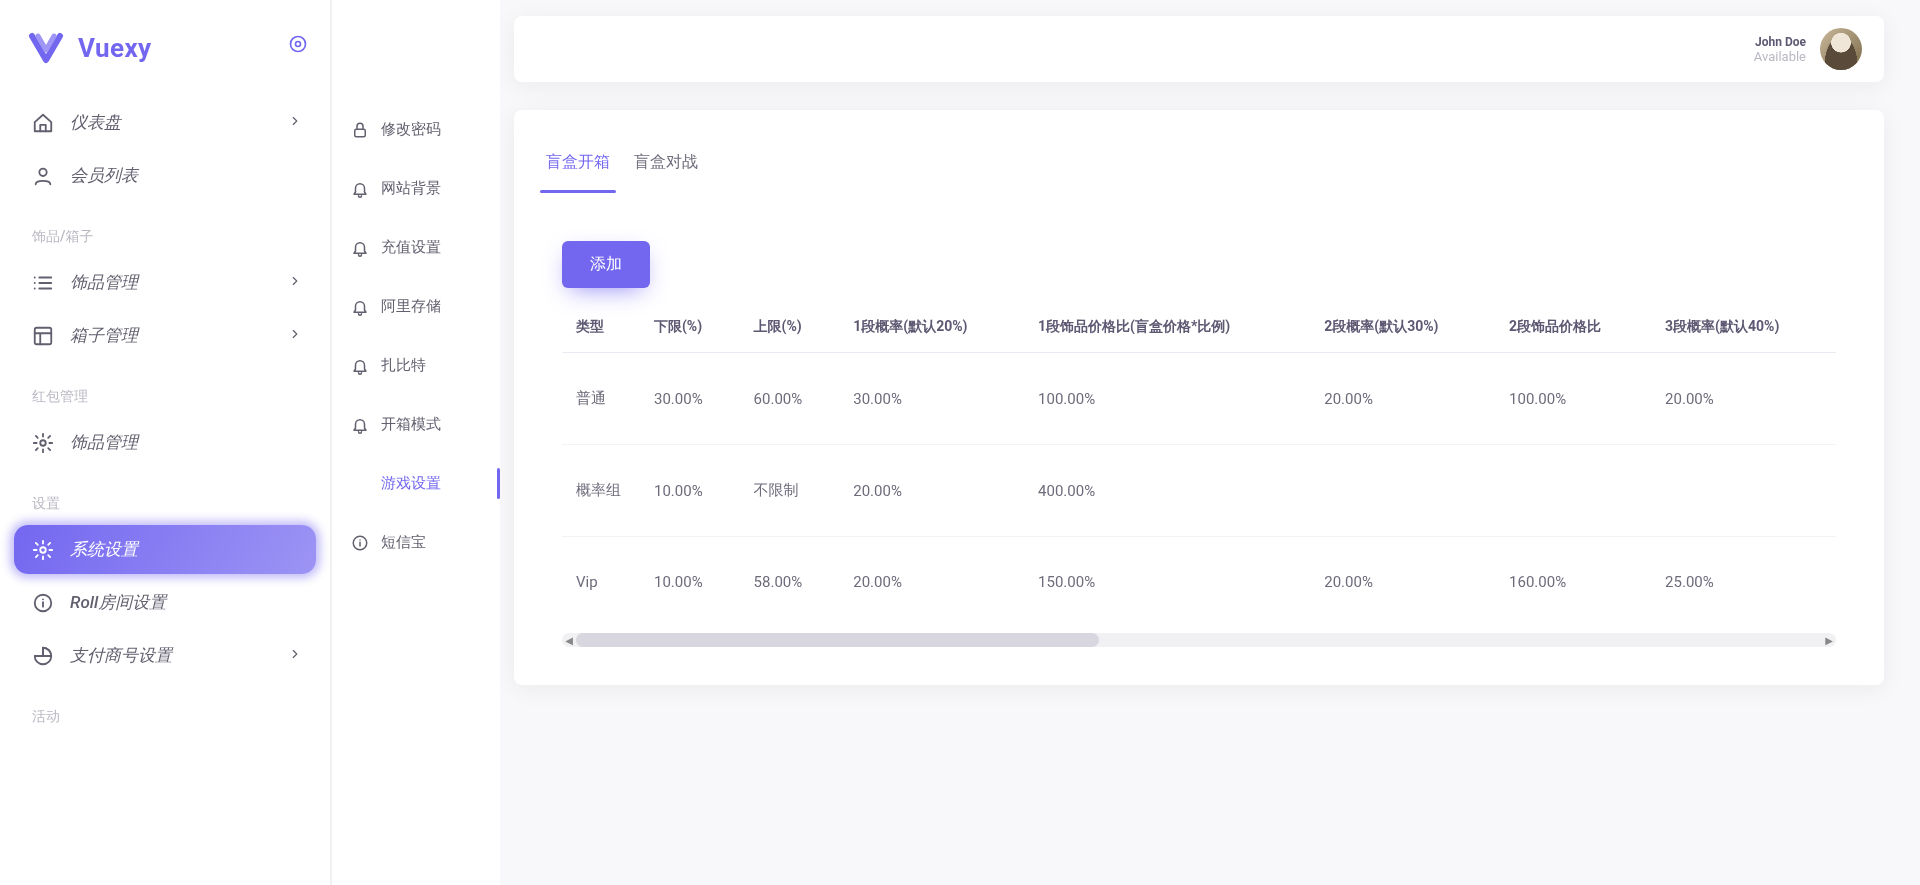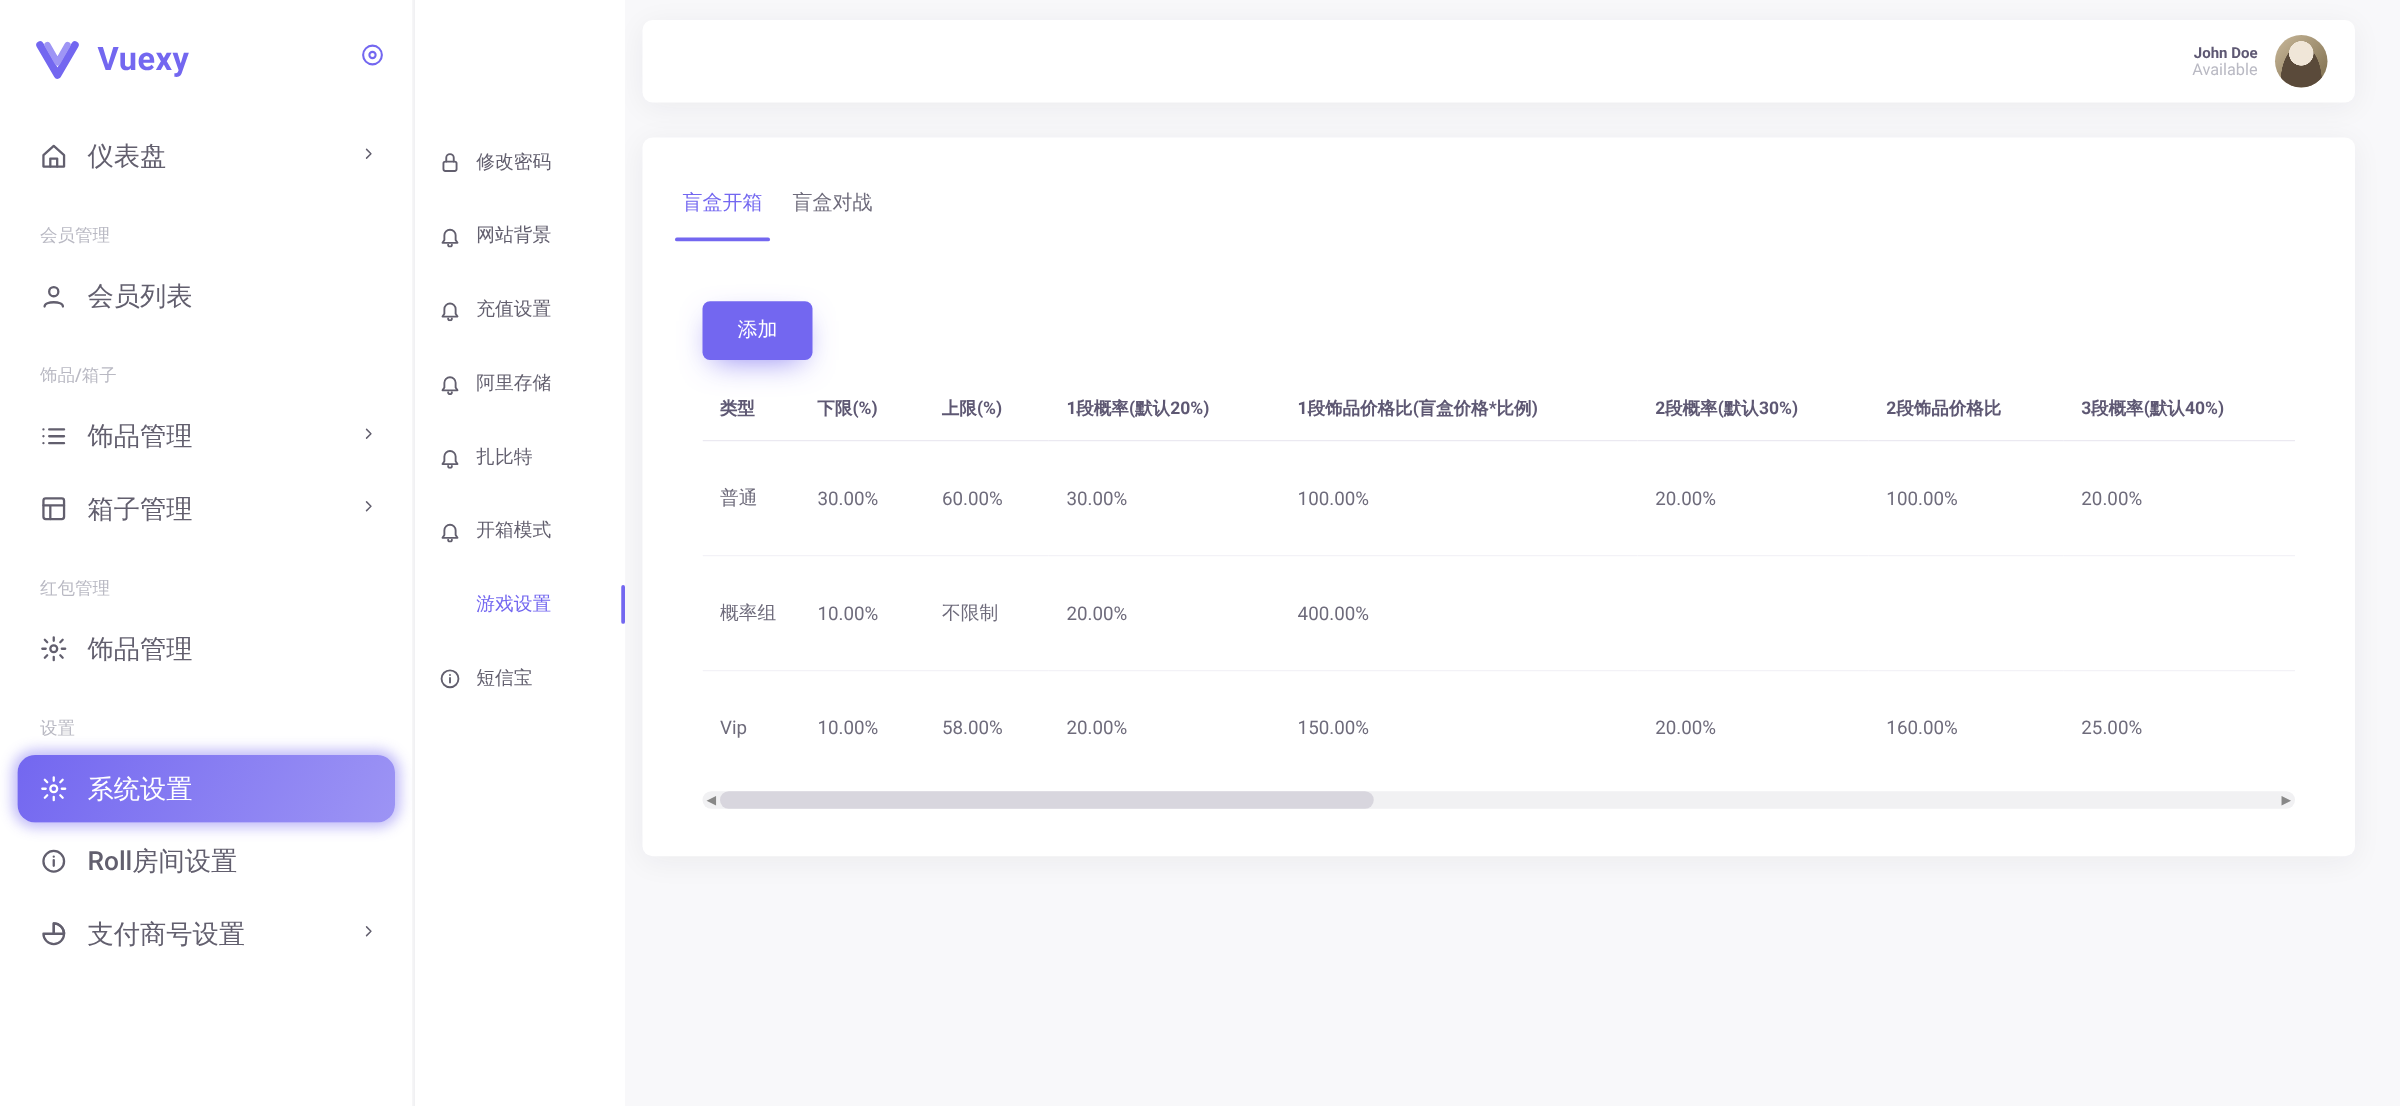--- a/index.html
+++ b/index.html
@@ -52,21 +52,21 @@
   position: relative;
   margin: 4px 0;
 }
 .nav-item.active {
   background: linear-gradient(118deg, #7367f0, rgba(115,103,240,.7));
   color: #fff;
   box-shadow: 0 0 10px 4px rgba(115,103,240,.45);
   border-radius: 14px;
 }
 .nav-item .ico { width: 22px; height: 22px; flex: 0 0 22px; display: flex; align-items: center; justify-content: center; }
-.nav-item .lbl { font-size: 21px; font-weight: 500; }
+.nav-item .lbl { font-size: 17px; font-weight: 500; font-style: italic; }
 .nav-item .chev { position: absolute; right: 14px; }
 
 
 .sidebar2 {
   width: 170px;
   background: #fff;
   padding-top: 100px;
   border-left: 1px solid #f0f0f2;
   box-shadow: inset 1px 0 0 #f1f1f3;
 }
@@ -225,21 +225,20 @@
             <path d="M3 11 L12 3 L21 11 V21 H3 Z"></path>
             <path d="M9 21 V14 H15 V21"></path>
           </svg>
         </span>
       <span class="lbl">仪表盘</span>
       <span class="chev"><svg width="14" height="14" viewBox="0 0 24 24">
             <path d="M9 6 L15 12 L9 18"></path>
           </svg></span>
     </div>
 
-    <div class="section-title">会员管理</div>
     <div class="nav-item">
       <span class="ico">
           <svg viewBox="0 0 24 24">
             <circle cx="12" cy="8" r="4"></circle>
             <path d="M4 21 C4 16 20 16 20 21"></path>
           </svg>
         </span>
       <span class="lbl">会员列表</span>
     </div>
 
@@ -304,20 +303,21 @@
             <path d="M12 3 A9 9 0 1 1 3 12 H12 Z"></path>
             <path d="M12 3 A9 9 0 0 1 21 12 H12 Z"></path>
           </svg>
         </span>
       <span class="lbl">支付商号设置</span>
       <span class="chev"><svg width="14" height="14" viewBox="0 0 24 24">
             <path d="M9 6 L15 12 L9 18"></path>
           </svg></span>
     </div>
 
+    <div class="section-title">活动</div>
   </aside>
 
   <aside class="sidebar2">
     <div class="sub-item">
       <span class="ico">
           <svg viewBox="0 0 24 24">
             <rect x="5" y="11" width="14" height="10" rx="2"></rect>
             <path d="M8 11 V7 a4 4 0 0 1 8 0 V11"></path>
           </svg>
         </span>

